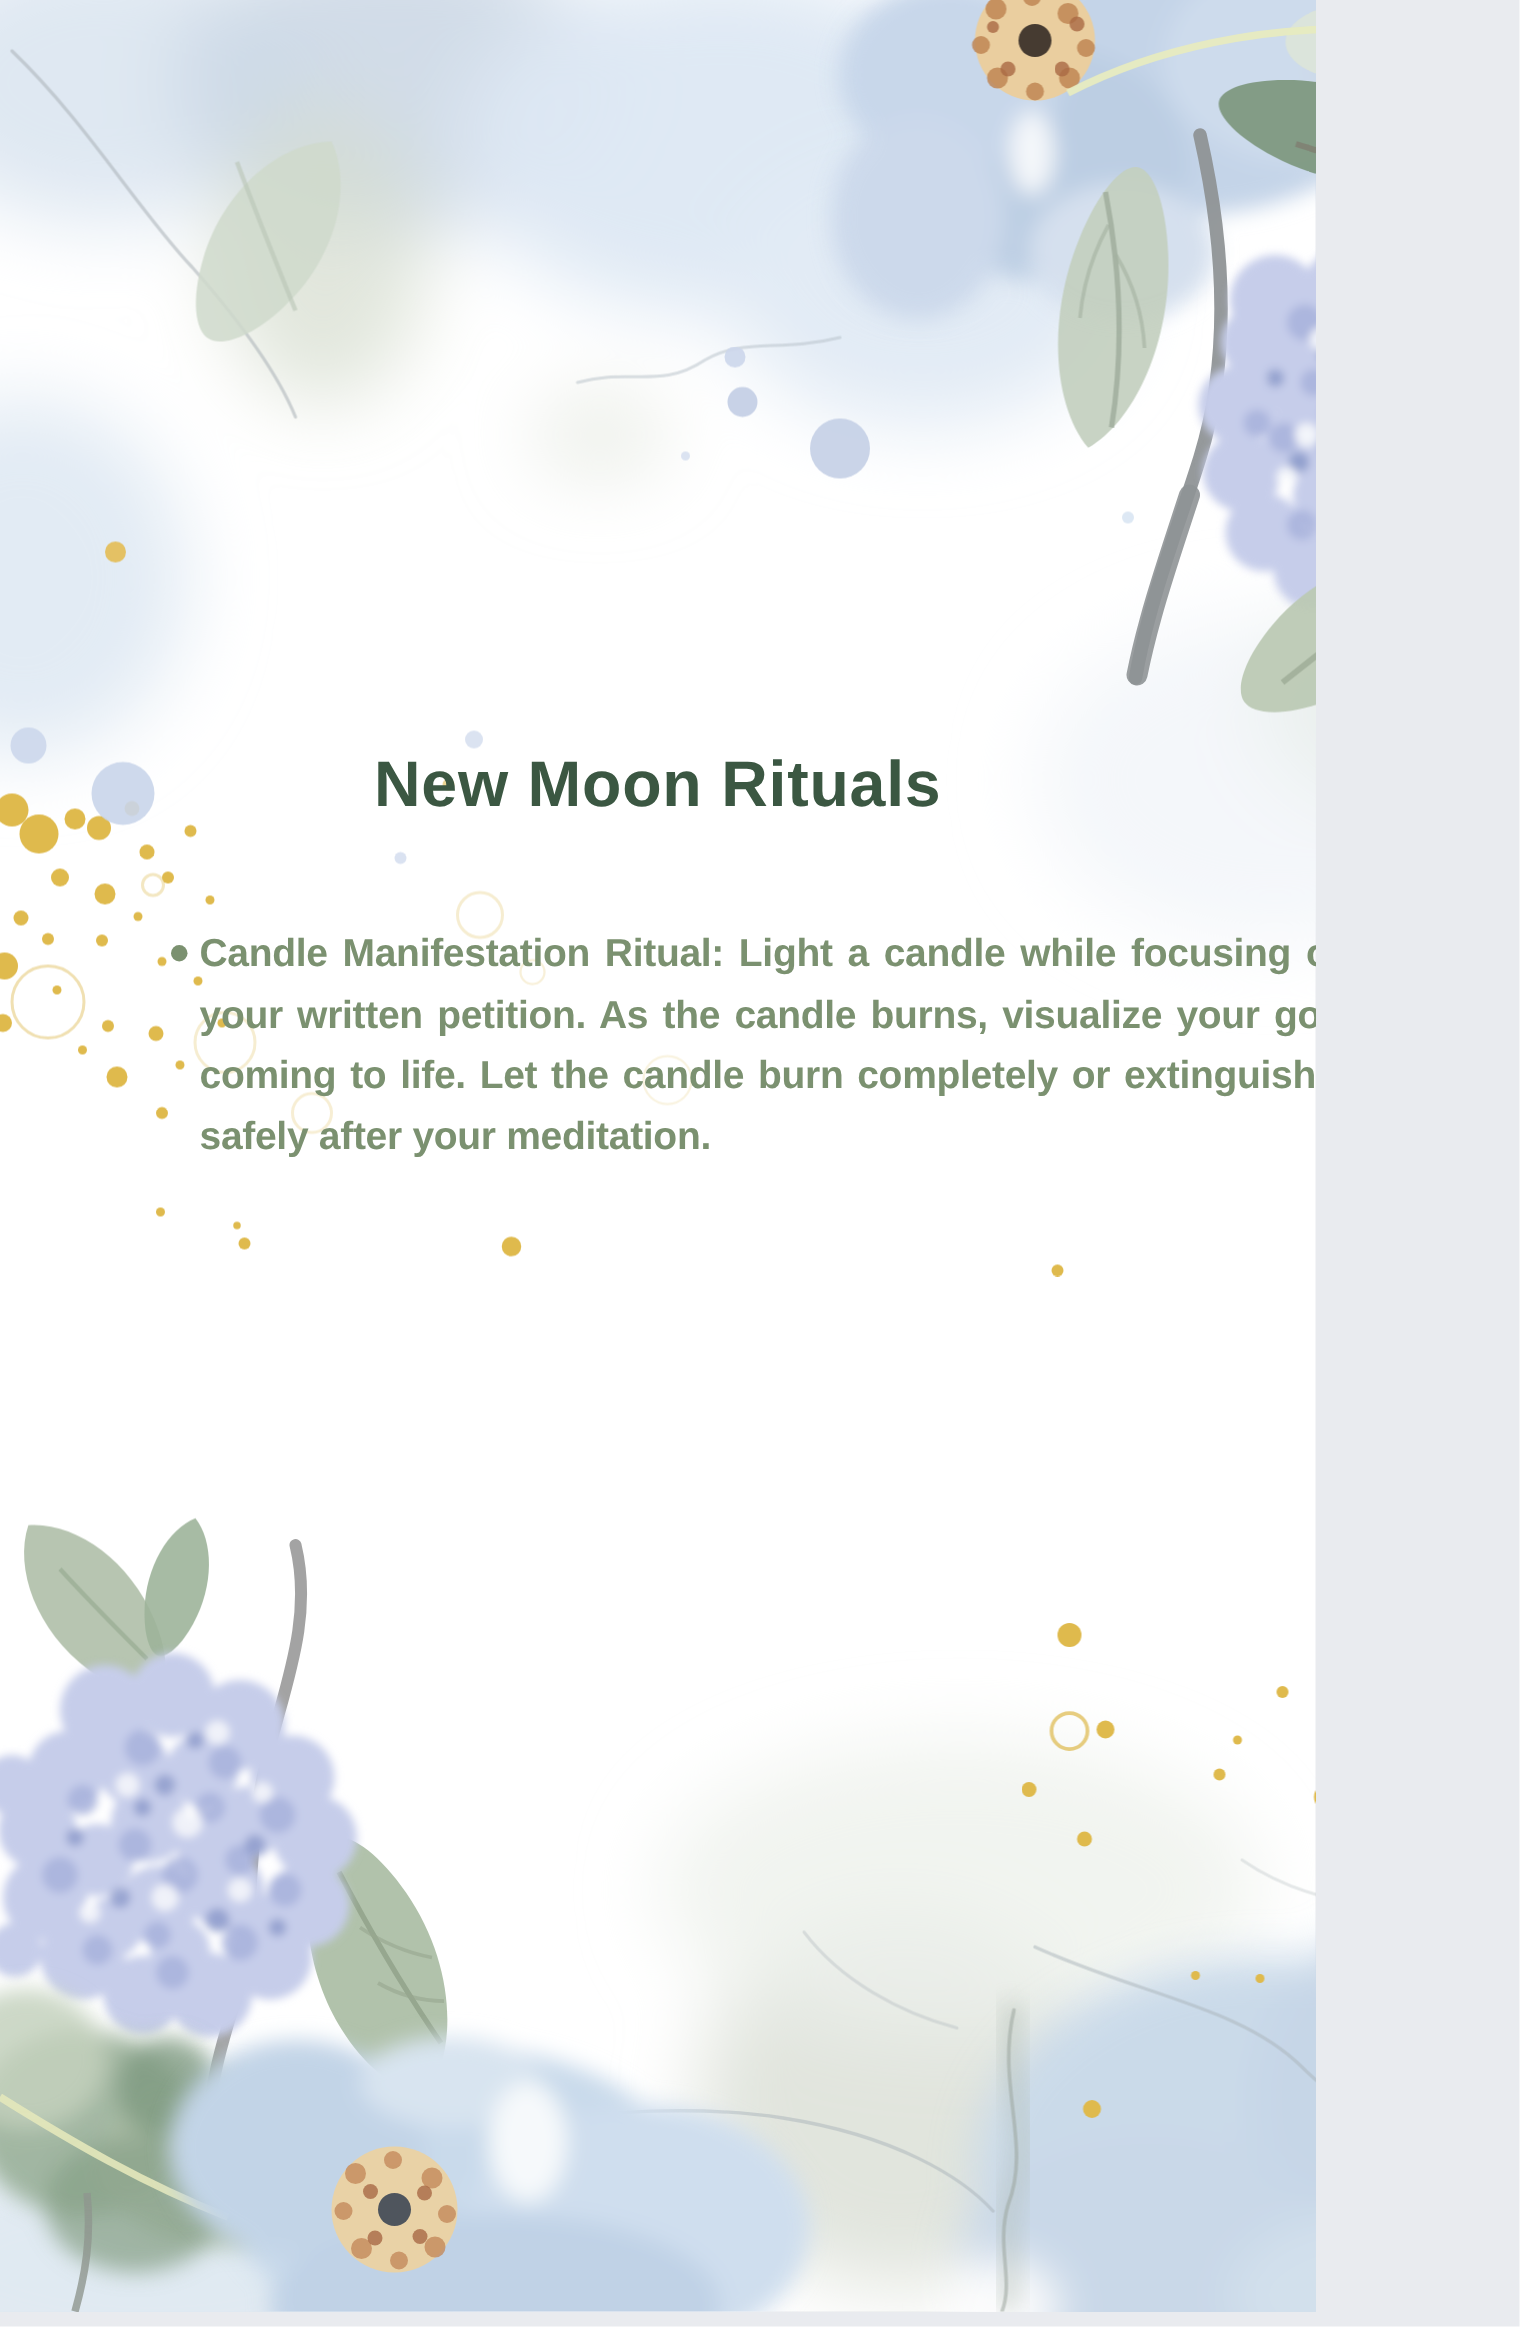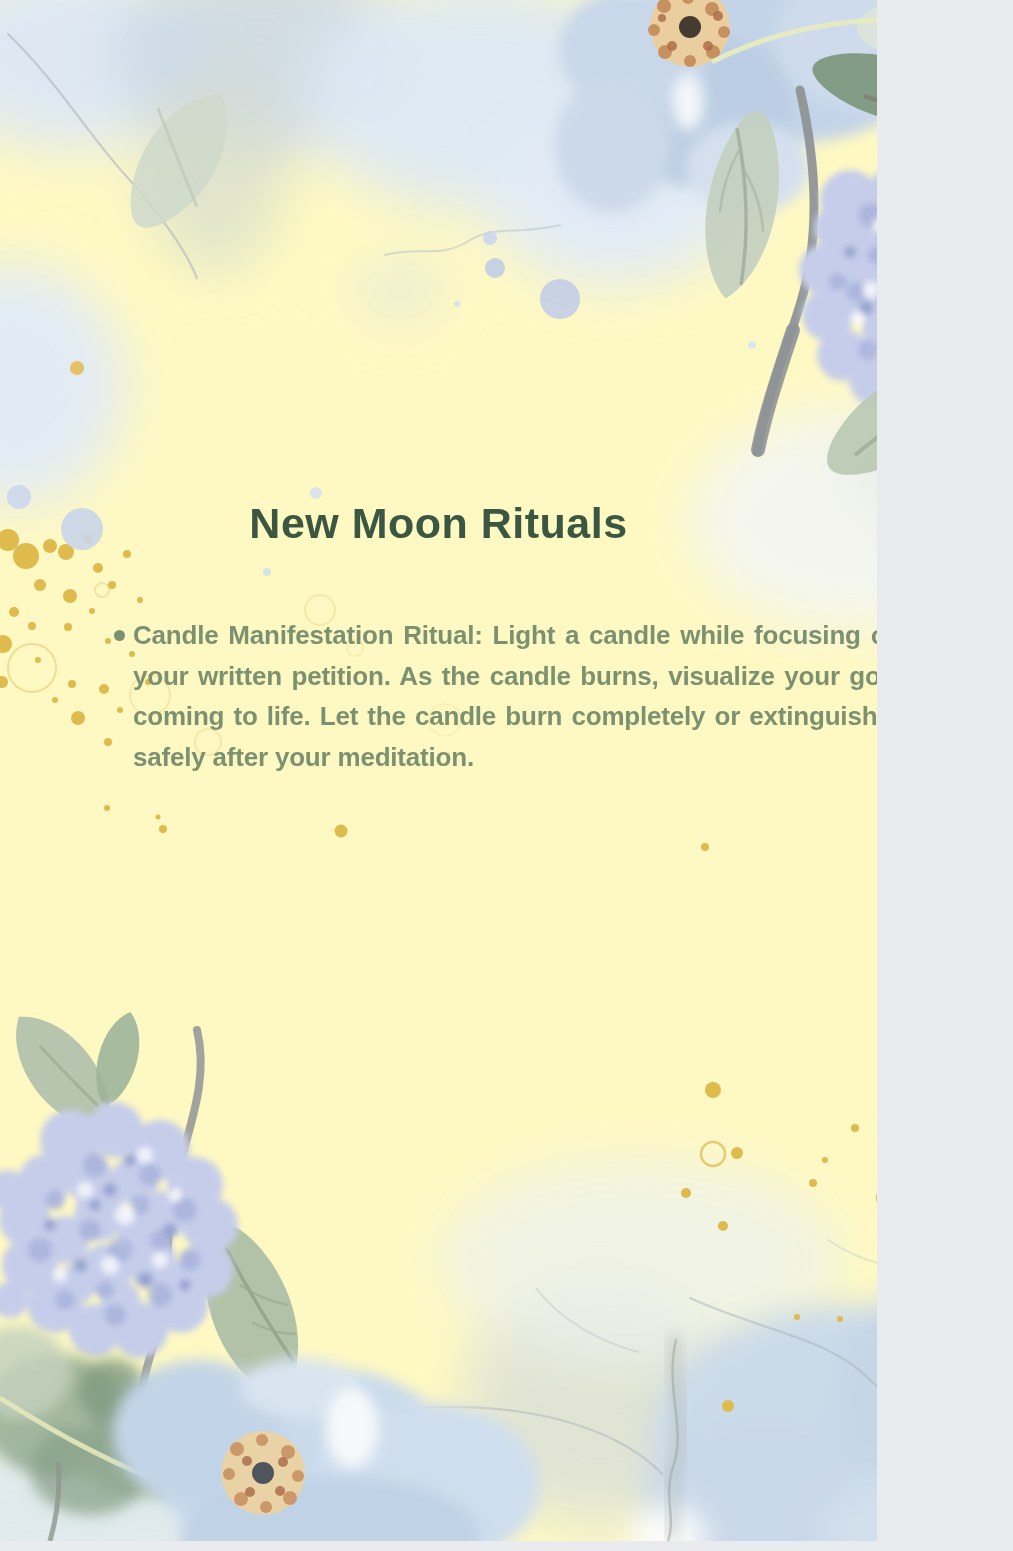--- a/index.html
+++ b/index.html
@@ -6,21 +6,21 @@
   body {
     width:1013px; height:1551px;
     background:#e9ebef;
     font-family:"Liberation Sans", sans-serif;
     position:relative;
     overflow:hidden;
   }
   .page {
     position:absolute; left:0; top:0;
     width:877px; height:1541px;
-    background:#fef9c3;
+    background:#ffffff;
     overflow:hidden;
   }
   .bg-art { position:absolute; left:0; top:0; width:977px; height:1541px; }
   .content { position:absolute; inset:0; }
   .page-title {
     position:absolute; top:502px; left:0; width:100%;
     margin:0; text-align:center;
     font-size:43px; font-weight:700; line-height:1;
     color:#3b5742; letter-spacing:0.5px;
   }

